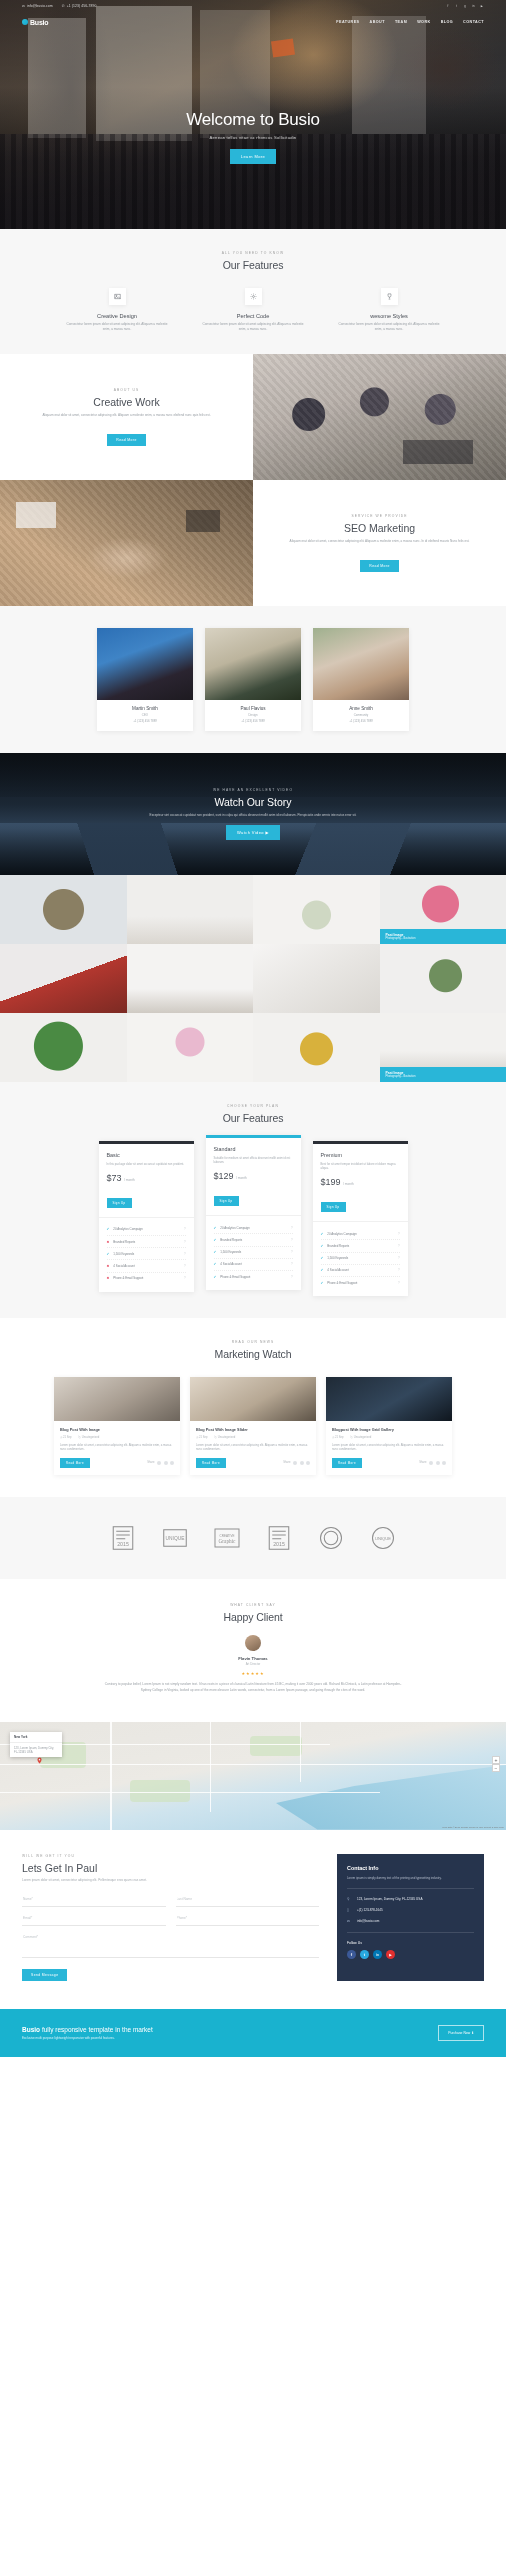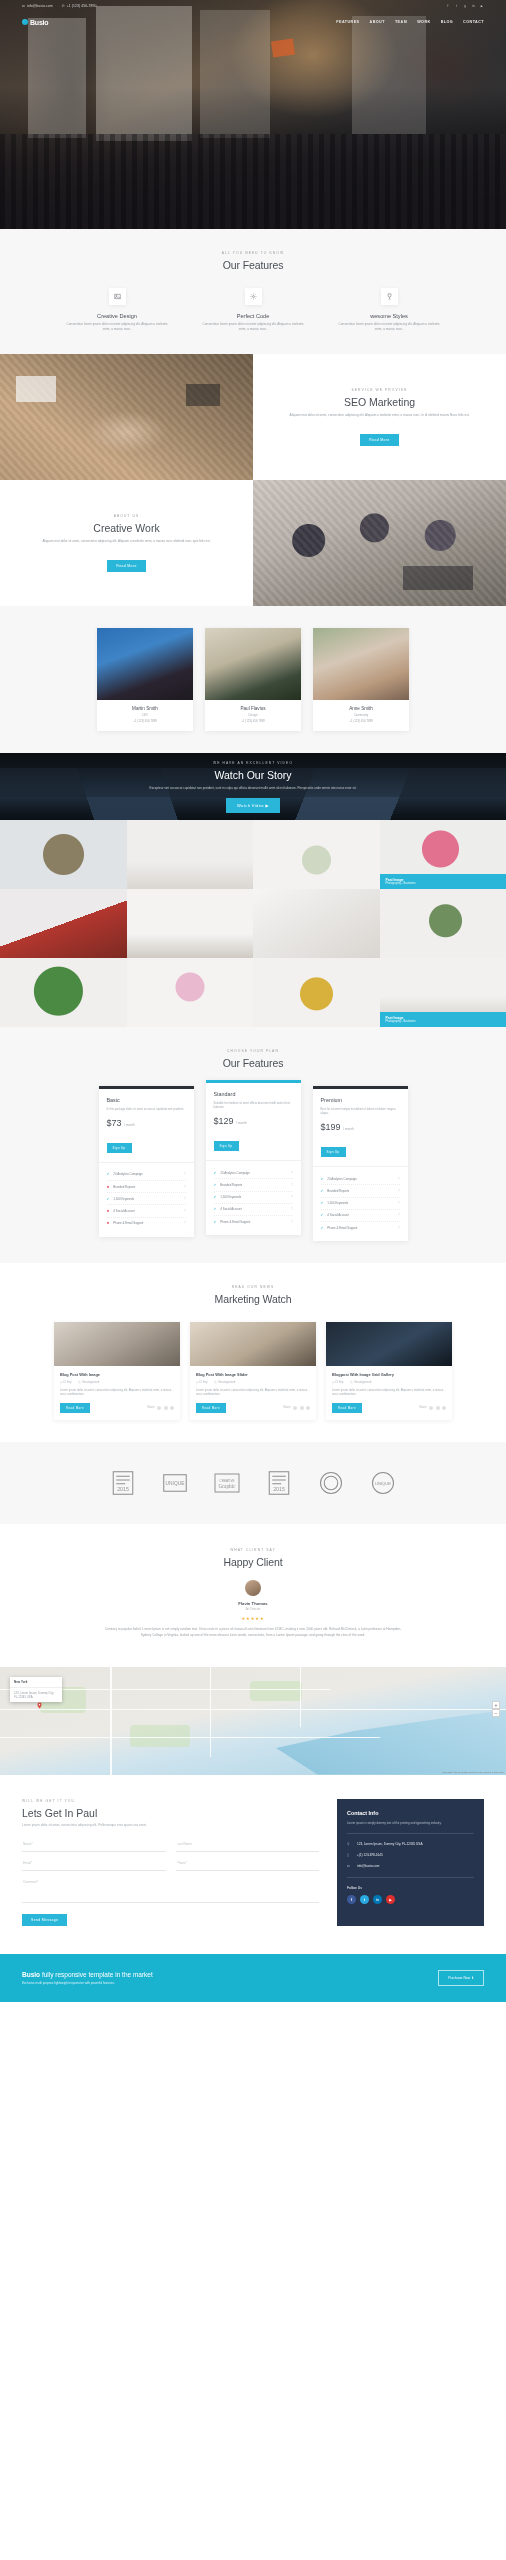--- a/index.html
+++ b/index.html
@@ -130,21 +130,21 @@
   .ph-a { background:linear-gradient(160deg,#2c6fb5 0%,#3f84c6 35%,#2a2430 70%,#1d1a20 100%); }
   .ph-b { background:linear-gradient(160deg,#d8d2c2 0%,#bcb49d 40%,#3c4a3a 75%,#25301f 100%); }
   .ph-c { background:linear-gradient(160deg,#9fb08e 0%,#d6c7b6 40%,#b99a7e 72%,#7a6352 100%); }
   .team-body { padding:6px 5px 8px; text-align:center; }
   .team-name { font-size:4.6px; color:#4a4f57; margin-bottom:2.5px; }
   .team-role { font-size:2.9px; color:#a5abb1; margin-bottom:2px; }
   .team-phone { font-size:2.9px; color:#a5abb1; }
 
   
   .video {
-    position:relative; height:67px; overflow:hidden;
+    position:relative; height:122px; overflow:hidden;
     background:linear-gradient(180deg,#121a24 0%,#1b2734 42%,#2d4055 62%,#0d141c 100%);
     display:flex; flex-direction:column; align-items:center; justify-content:center;
     text-align:center;
   }
   .video::before {
     content:""; position:absolute; left:0; right:0; bottom:0; height:52px;
     background:
       linear-gradient(72deg, transparent 0 18%, rgba(40,58,78,.95) 18% 34%, transparent 34%),
       linear-gradient(-68deg, transparent 0 22%, rgba(48,68,90,.9) 22% 40%, transparent 40%),
       linear-gradient(180deg, rgba(70,96,124,.55), rgba(10,16,22,1));
@@ -325,20 +325,25 @@
       <div class="nav-links">
         <a href="#">FEATURES</a>
         <a href="#">ABOUT</a>
         <a href="#">TEAM</a>
         <a href="#">WORK</a>
         <a href="#">BLOG</a>
         <a href="#">CONTACT</a>
       </div>
     </nav>
 
+    <div class="hero-inner">
+      <div class="hero-title">Welcome to Busio</div>
+      <div class="hero-sub">Aenean tellus vitae ac rhoncus Sollicitudin</div>
+      <button class="btn hero-btn">Learn More</button>
+    </div>
   </section>
 
   <section class="sec sec-light">
     <div class="sec-head">
       <div class="eyebrow">ALL YOU NEED TO KNOW</div>
       <div class="sec-title">Our Features</div>
     </div>
     <div class="feat-row">
       <div class="feat">
         <div class="feat-ico">
@@ -368,43 +373,43 @@
               <path d="M12 14v5M9 21h6"></path>
             </svg>
         </div>
         <div class="feat-title">wesome Styles</div>
         <div class="feat-txt">Consectetur lorem ipsum dolor sit amet adipiscing elit. Aliquam a molestie enim, a massa nunc.</div>
       </div>
     </div>
   </section>
 
   <section class="split">
+    <div class="split-txt">
+      <div class="eyebrow">ABOUT US</div>
+      <div class="split-title">Creative Work</div>
+      <div class="split-body">Aliquam erat dolor sit amet, consectetur adipiscing elit. Aliquam a molestie enim, a massa nunc eleifend nunc quis felis est.</div>
+      <div><button class="btn btn-sm">Read More</button></div>
+    </div>
+    <div class="split-img img-office">
+      <div class="img-noise"></div>
+      <div class="split-overlay-card" style="left:150px;top:86px;width:70px;height:24px;background:rgba(30,30,36,.5);"></div>
+    </div>
+  </section>
+
+  <section class="split">
     <div class="split-img img-desk">
       <div class="img-noise"></div>
       <div class="split-overlay-card" style="left:16px;top:22px;width:40px;height:26px;background:rgba(245,245,245,.7);"></div>
       <div class="split-overlay-card" style="left:186px;top:30px;width:34px;height:22px;background:rgba(40,38,38,.55);"></div>
     </div>
     <div class="split-txt">
       <div class="eyebrow">SERVICE WE PROVIDE</div>
       <div class="split-title">SEO Marketing</div>
       <div class="split-body">Aliquam erat dolor sit amet, consectetur adipiscing elit. Aliquam a molestie enim, a massa nunc. In id eleifend mauris Nunc felis est.</div>
       <div><button class="btn btn-sm">Read More</button></div>
-    </div>
-  </section>
-
-  <section class="split">
-    <div class="split-txt">
-      <div class="eyebrow">ABOUT US</div>
-      <div class="split-title">Creative Work</div>
-      <div class="split-body">Aliquam erat dolor sit amet, consectetur adipiscing elit. Aliquam a molestie enim, a massa nunc eleifend nunc quis felis est.</div>
-      <div><button class="btn btn-sm">Read More</button></div>
-    </div>
-    <div class="split-img img-office">
-      <div class="img-noise"></div>
-      <div class="split-overlay-card" style="left:150px;top:86px;width:70px;height:24px;background:rgba(30,30,36,.5);"></div>
     </div>
   </section>
 
   <section class="sec sec-light">
     <div class="team-row">
       <div class="team-card">
         <div class="team-ph ph-a"></div>
         <div class="team-body">
           <div class="team-name">Martin Smith</div>
           <div class="team-role">CEO</div>

